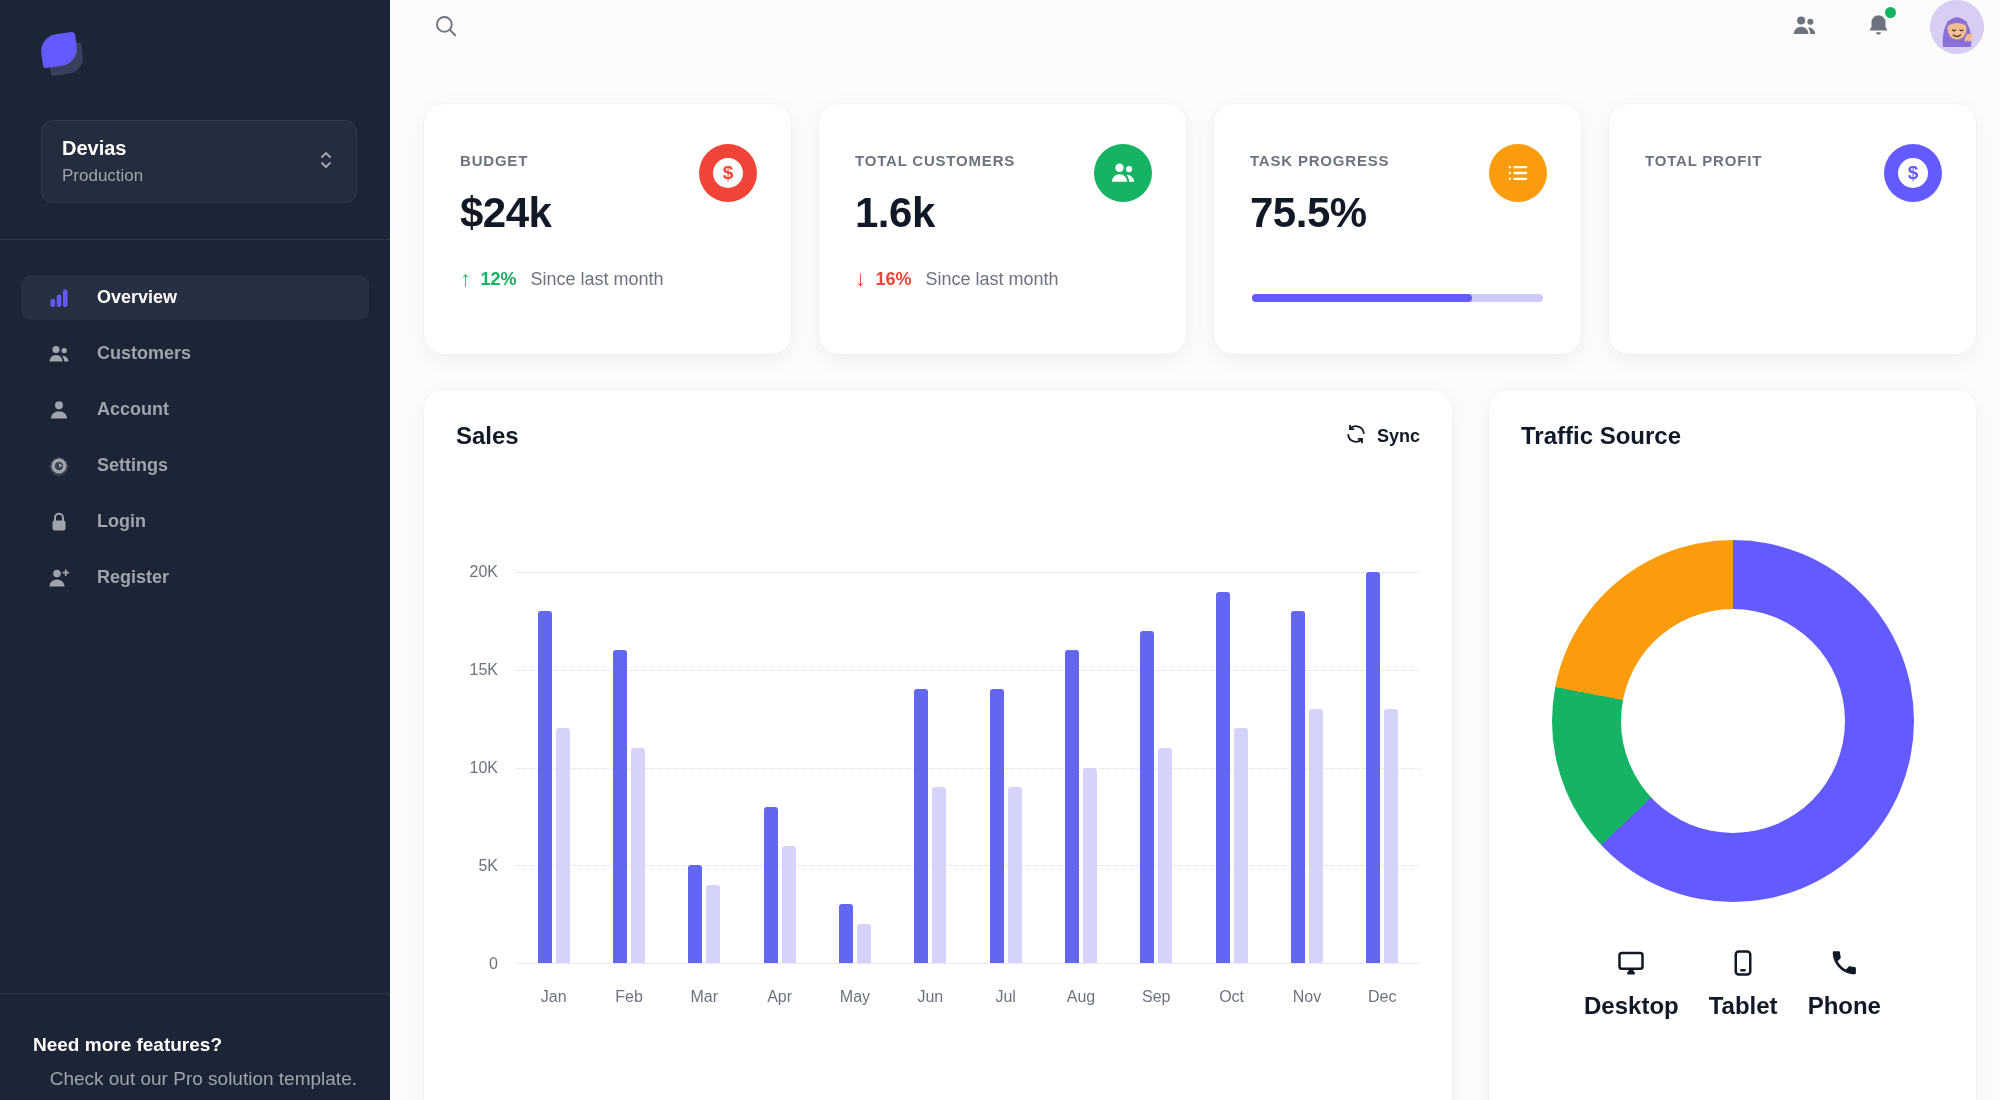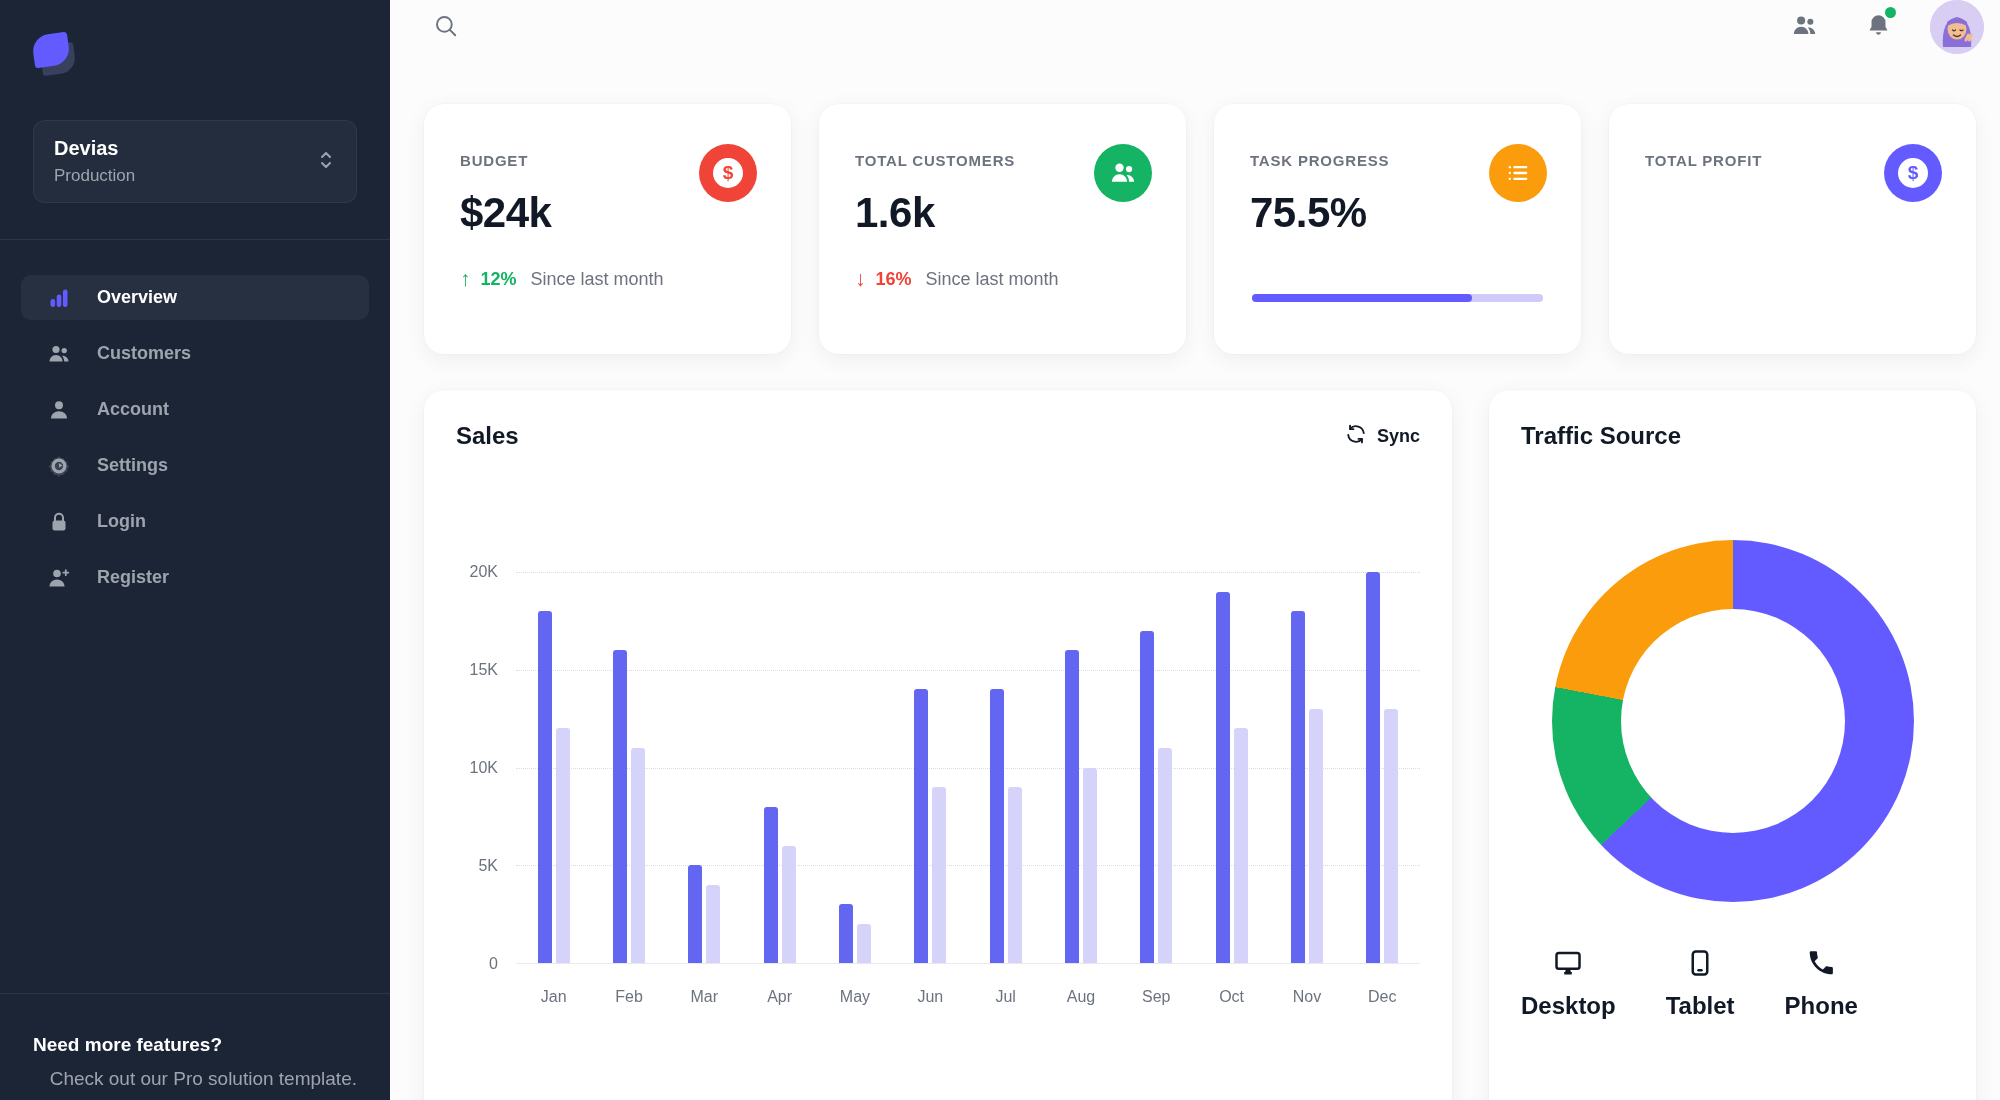--- a/index.html
+++ b/index.html
@@ -3,21 +3,21 @@
 <meta charset="utf-8">
 <style>
   * { margin:0; padding:0; box-sizing:border-box; }
   html,body { width:2000px; height:1100px; overflow:hidden; }
   body { font-family:"Liberation Sans","DejaVu Sans",sans-serif; background:#fcfcfd; color:#111927; }
   .app { display:flex; width:2000px; height:1100px; }
 
   
   .sidebar { width:390px; min-width:390px; height:1100px; background:#1c2536; color:#fff;
              display:flex; flex-direction:column; }
-  .sidebar-top { padding:34px 33px 0 33px; }
+  .sidebar-top { padding:34px 33px 0 33px;margin-left:8px; }
   .logo { width:46px; height:46px; position:relative; display:block; }
   .logo .leaf-back { position:absolute; left:8px; top:10px; width:34px; height:30px;
         background:#38405e; border-radius:16px 3px 16px 3px; transform:rotate(-8deg); }
   .logo .leaf-front { position:absolute; left:0; top:0; width:36px; height:32px;
         background:#635bff; border-radius:17px 3px 17px 3px; transform:rotate(-8deg); }
   .workspace { margin-top:40px; background:rgba(255,255,255,0.04); border:1px solid rgba(255,255,255,0.06);
         border-radius:12px; padding:16px 20px; display:flex; align-items:center; cursor:pointer; }
   .workspace-text { flex:1; }
   .ws-name { font-size:20px; font-weight:700; color:#fff; }
   .ws-env  { font-size:17px; color:#9da4ae; margin-top:6px; }
@@ -91,21 +91,21 @@
   .bar.s0 { background:#6366f1; }
   .bar.s1 { background:#d6d3fb; }
   .x-axis { display:flex; margin-left:60px; margin-top:24px; }
   .x-axis div { flex:1; text-align:center; font-size:16px; color:#6c737f; }
 
   
   .traffic-panel { flex:1; display:flex; flex-direction:column; }
   .donut { width:362px; height:362px; border-radius:50%; margin:90px auto 0 auto; position:relative; }
   .donut::after { content:""; position:absolute; left:69px; top:69px; width:224px; height:224px;
         border-radius:50%; background:#fff; }
-  .legend { display:flex; justify-content:flex-start; gap:50px; margin-top:46px; }
+  .legend { display:flex; justify-content:center; gap:30px; margin-top:46px; }
   .legend-item { display:flex; flex-direction:column; align-items:center; gap:10px; color:#111927; }
   .legend-label { font-size:24px; font-weight:700; }
 </style>
 </head>
 <body>
 
 <div class="app">
 
   <aside class="sidebar">
     <div class="sidebar-top">

